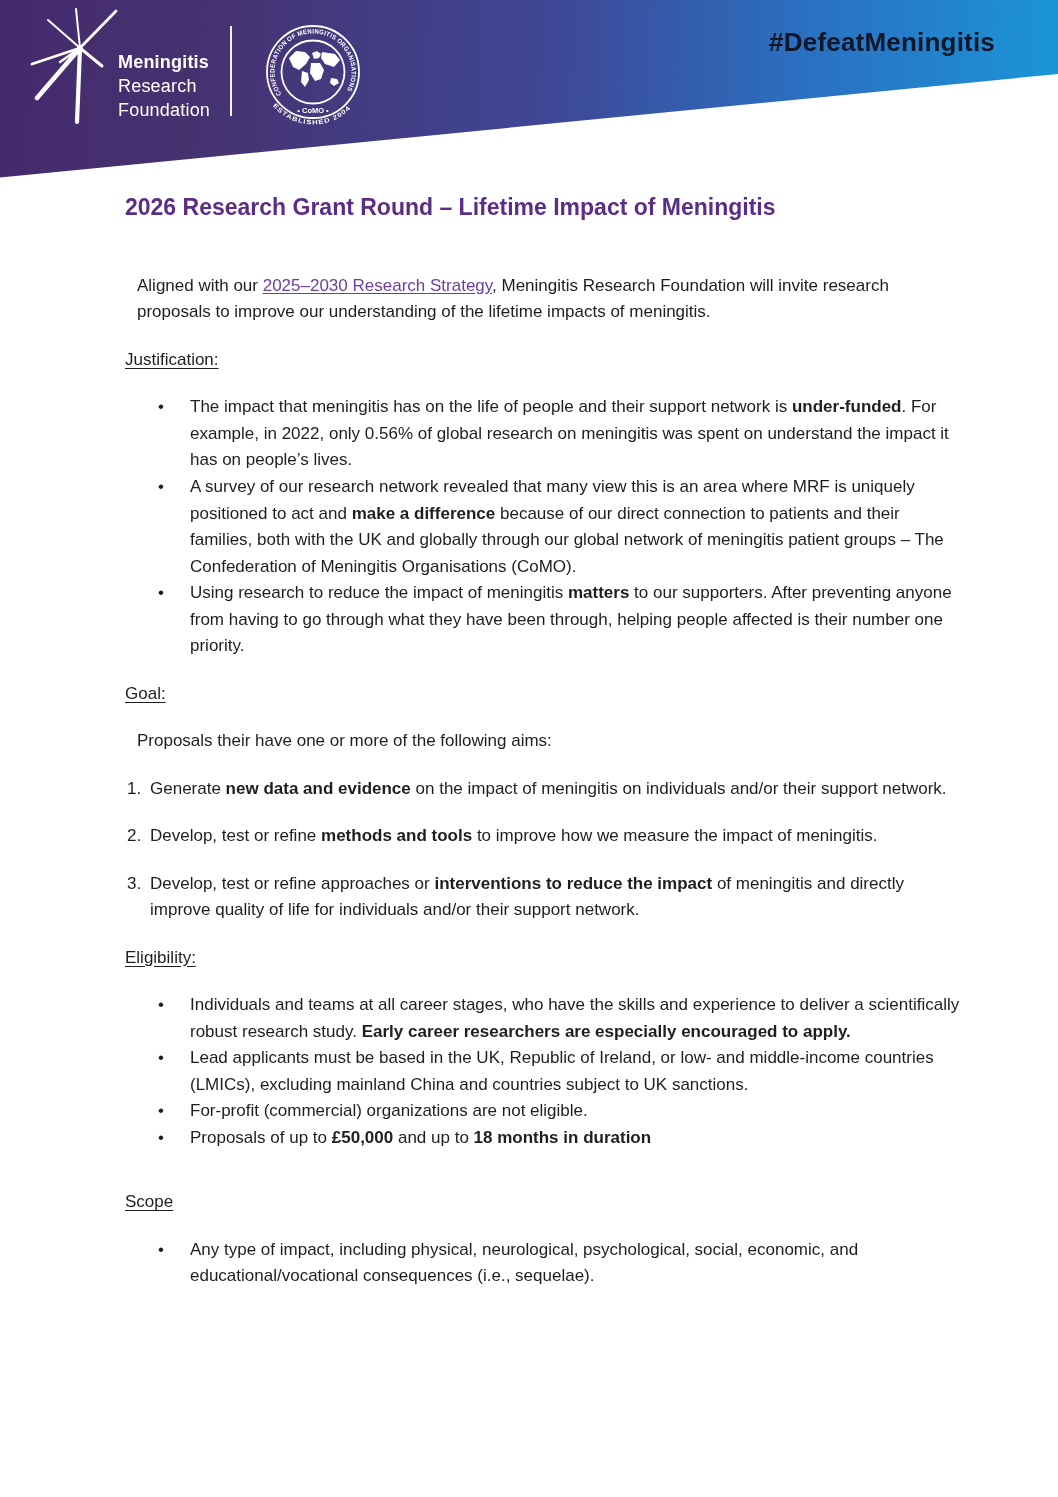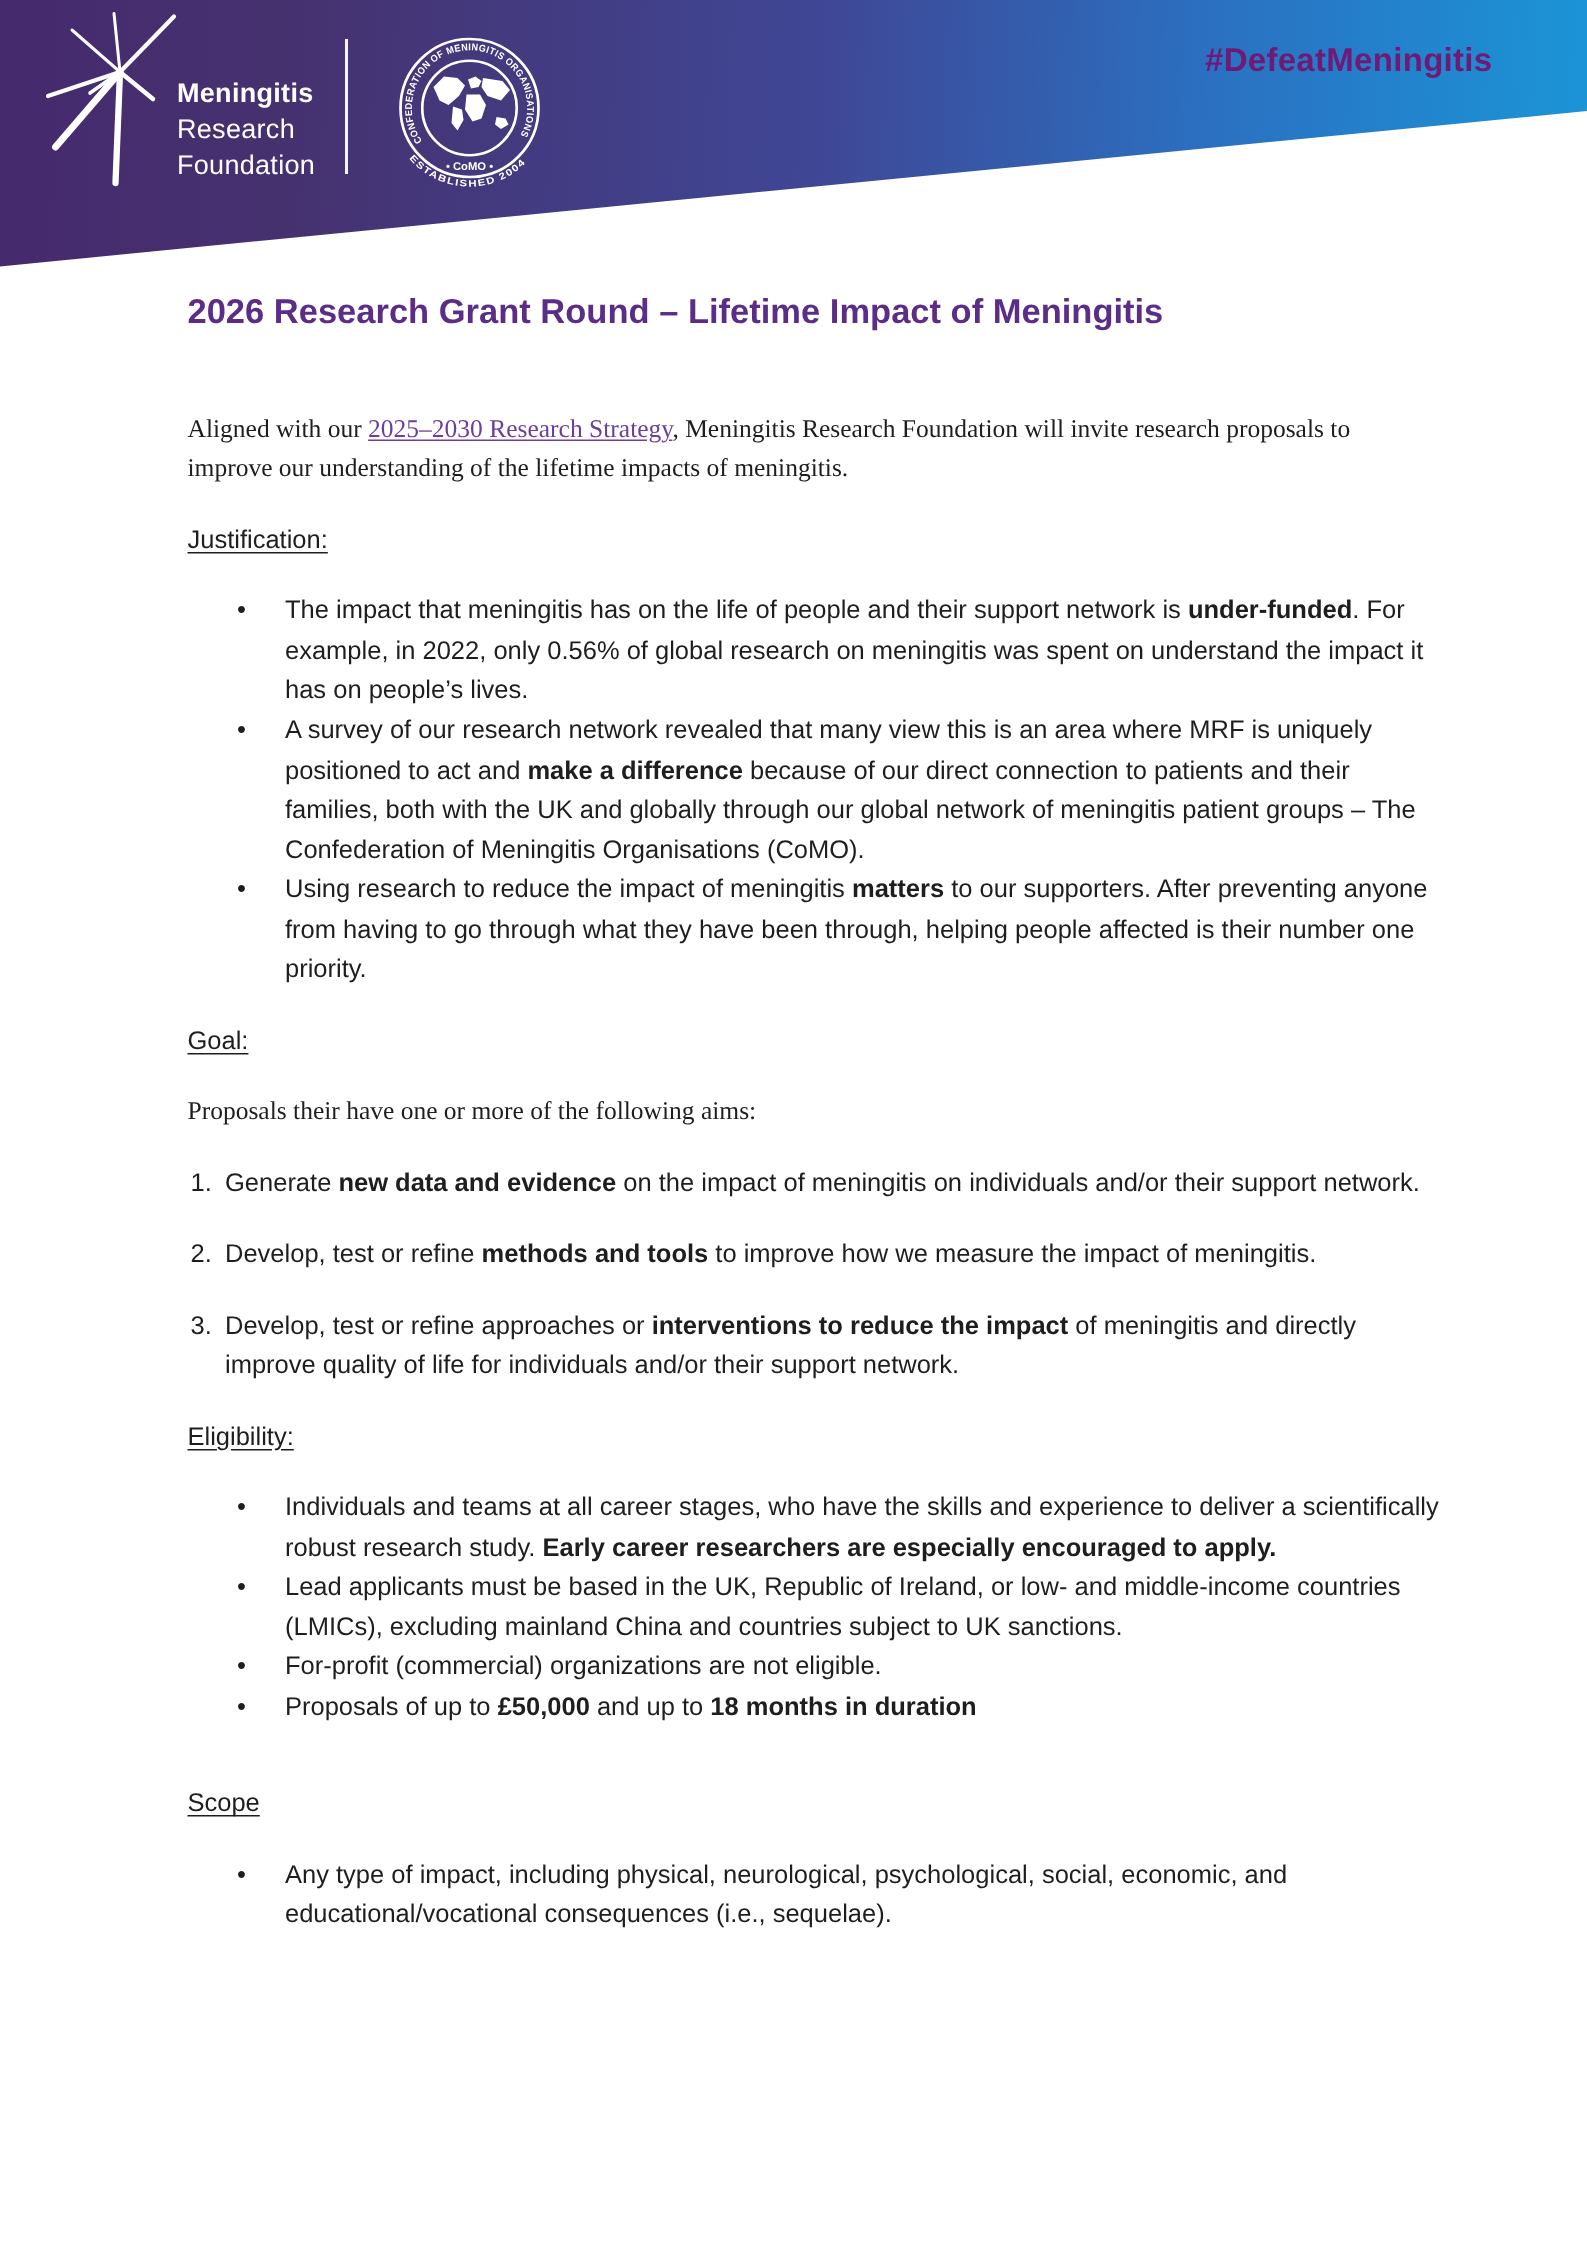--- a/index.html
+++ b/index.html
@@ -24,30 +24,30 @@
     color: #ffffff; font-size: 18px; line-height: 24px; letter-spacing: 0.2px;
   }
   .mrf-text .l1 { font-weight: bold; }
   .logo-divider {
     position: absolute; left: 230px; top: 26px;
     width: 2px; height: 90px; background: #ffffff; opacity: 0.95;
   }
   .como-svg { position: absolute; left: 251px; top: 8px; }
   .hashtag {
     position: absolute; right: 63px; top: 27px;
-    color: #701a75; font-size: 22px; font-weight: 600; letter-spacing: 0.2px;
+    color: #0f172a; font-size: 26px; font-weight: 600; letter-spacing: 0.2px;
   }
   
   .doc { padding: 0 98px 0 125px; font-size: 17px; line-height: 1.56; }
   .title {
     margin: 8px 0 0 0;
     font-size: 23px; font-weight: bold; line-height: 1.3;
     color: #5c2d87;
   }
-  .para { margin: 21px 0 0 0; font-family: Liberation Serif, serif; }
+  .para { margin: 21px 0 0 12px; }
   .para.intro { margin-top: 50px; }
   .doc-link { color: #6a3f9e; text-decoration: underline; text-underline-offset: 2px; cursor: pointer; }
   .heading {
     margin: 21px 0 0 0;
     text-decoration: underline; text-underline-offset: 3px;
   }
   .heading.scope { margin-top: 38px; }
   .bullets { margin: 21px 0 0 0; padding-left: 33px; }
   .bullet-item { display: flex; }
   .bmark { width: 32px; flex: none; }

